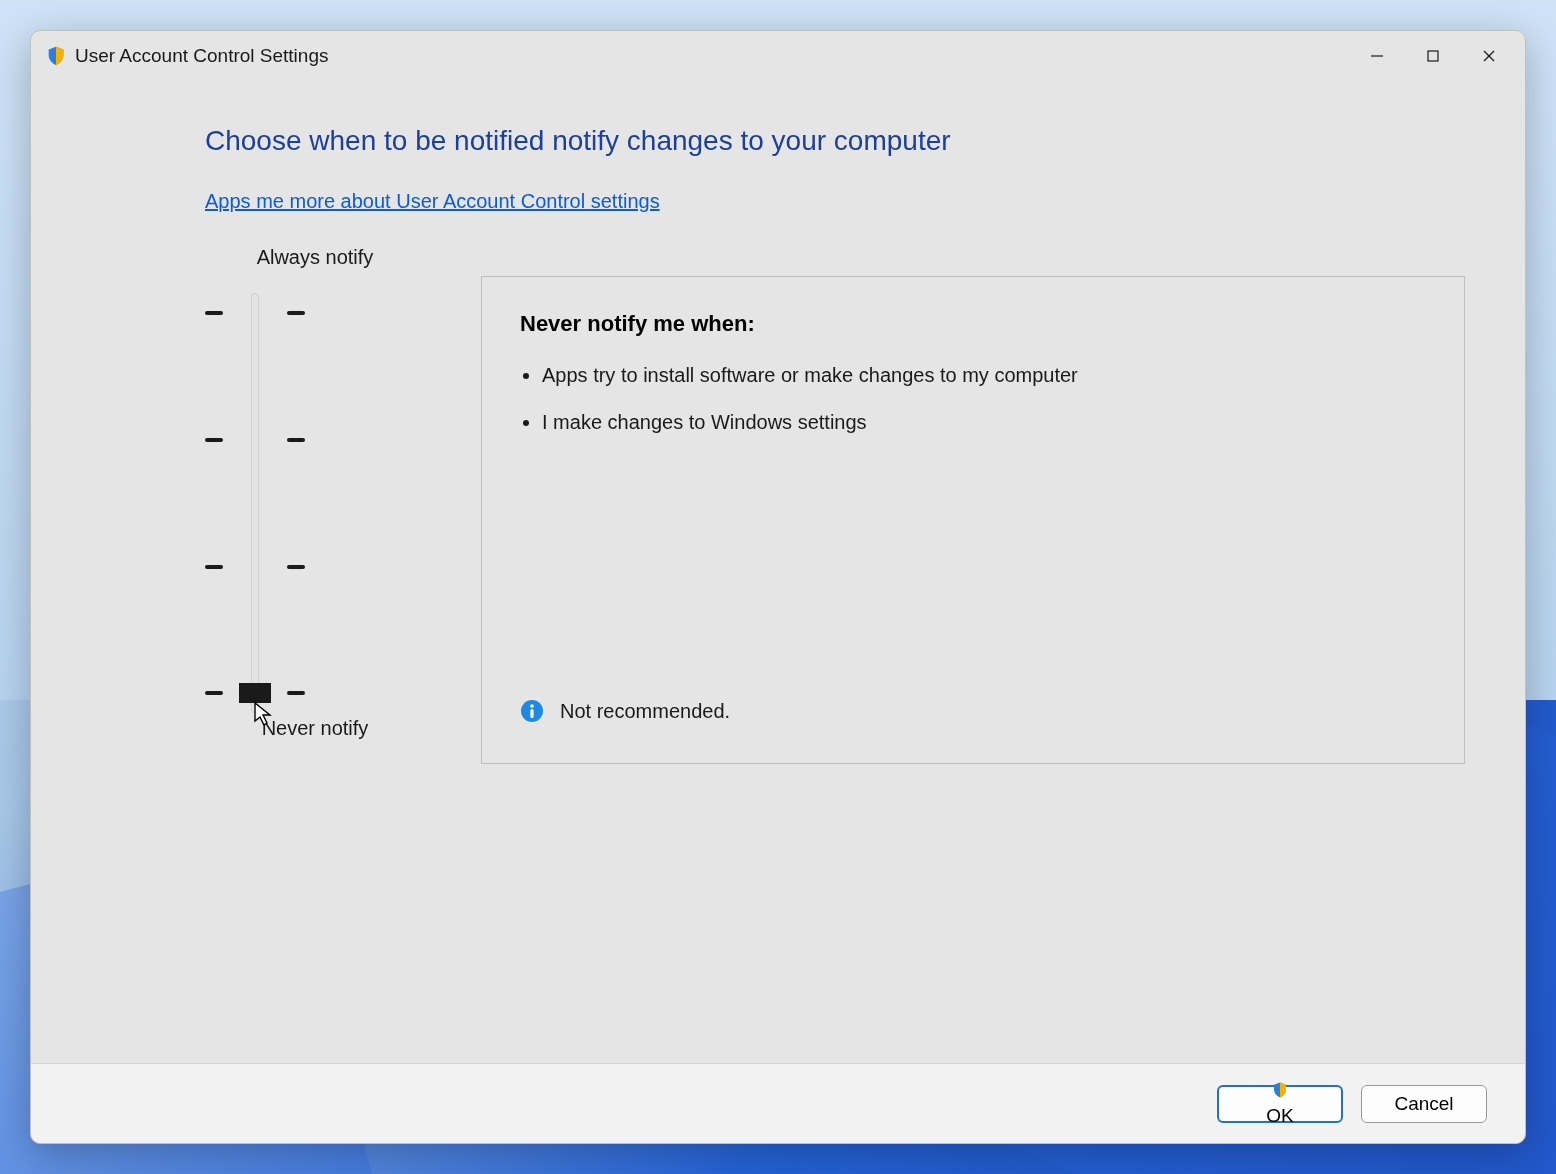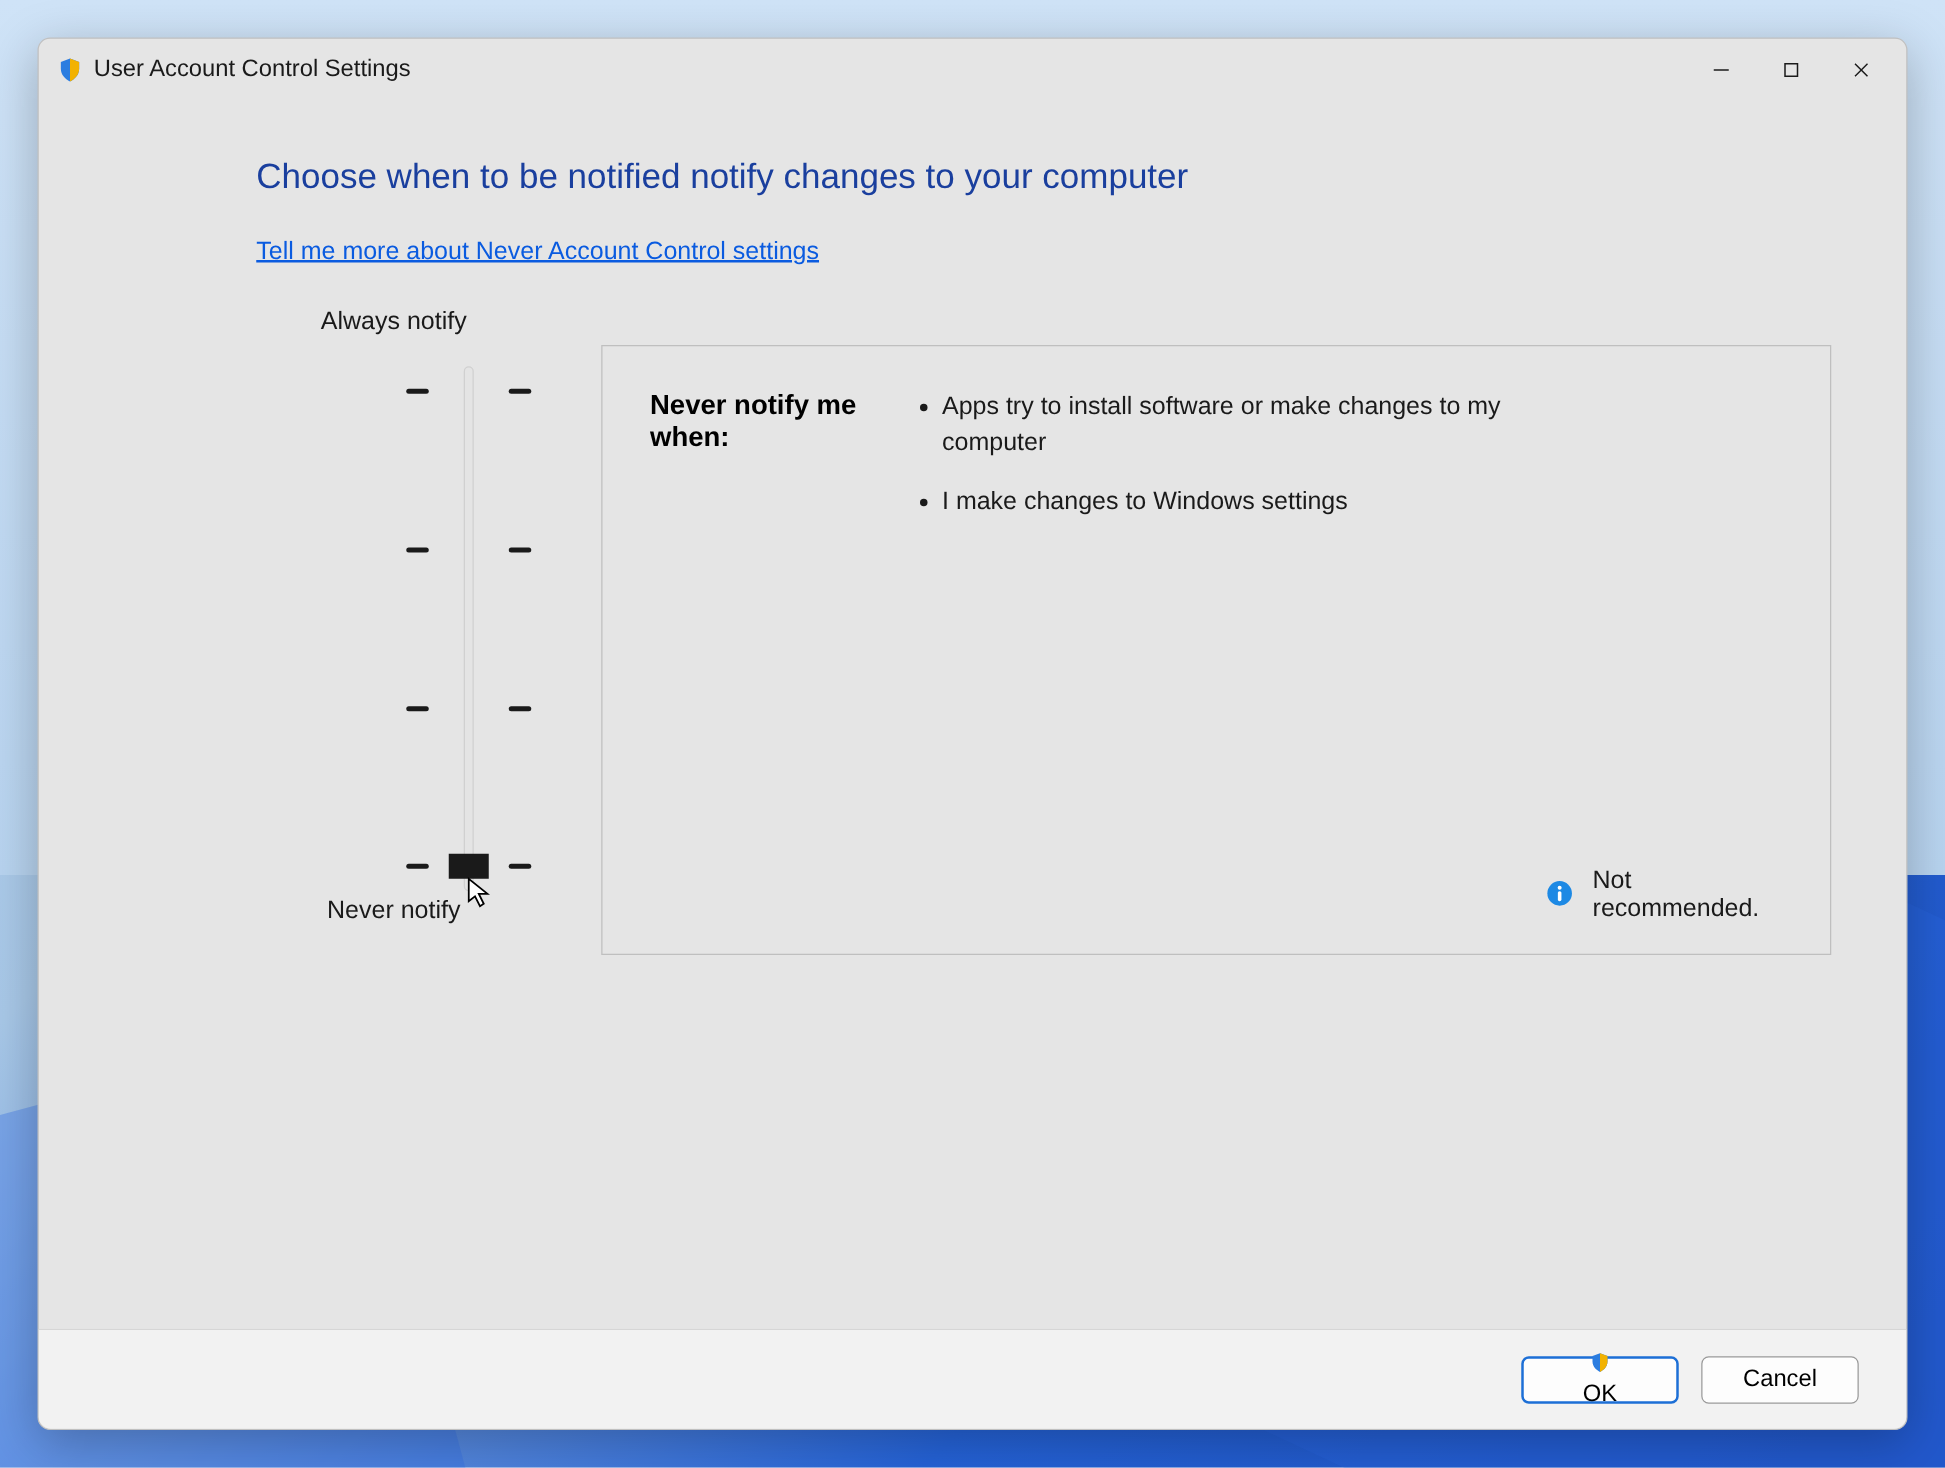--- a/index.html
+++ b/index.html
@@ -36,37 +36,37 @@
 .win-btn svg { width:14px; height:14px; stroke:#1a1a1a; stroke-width:1.2; fill:none; }
 .shield-icon { width:22px; height:22px; }
 
 .content { flex:1; padding: 44px 60px 0 174px; position:relative; }
 .heading { color:#1a3f9e; font-size:28px; font-weight:400; margin-bottom:30px; }
 .desc-line { font-size:20px; color:#1a1a1a; line-height:1.45; }
 .link { color:#0a5be0; text-decoration:underline; cursor:pointer; display:inline-block; }
 
 .slider-area { display:flex; gap:56px; margin-top:30px; align-items:flex-start; }
 
-.slider-col { width:220px; display:flex; flex-direction:column; align-items:flex-end; }
+.slider-col { width:220px; display:flex; flex-direction:column; align-items:flex-start; }
 .slider-label { font-size:20px; color:#1a1a1a; }
 .slider-top-label { margin-bottom:24px; align-self:center; }
 .slider-bottom-label { margin-top:4px; align-self:center; }
 
 .vslider { position:relative; width:100px; height:420px; }
 .vslider .track { position:absolute; left:50%; top:0; bottom:0; width:8px; transform:translateX(-50%); background:#e4e4e4; border:1px solid #d0d0d0; border-radius:4px; }
 .vslider .tick-row { position:absolute; left:0; right:0; display:flex; justify-content:space-between; align-items:center; }
 .vslider .tick-row .t { width:18px; height:4px; background:#1a1a1a; border-radius:2px; }
 .vslider .tick-row .gap { width:8px; }
 .vslider .tick-0{ top:18px;} .vslider .tick-1{ top:145px;} .vslider .tick-2{ top:272px;} .vslider .tick-3{ top:398px;}
 .vslider .thumb { position:absolute; left:50%; transform:translate(-50%,-50%); width:32px; height:20px; background:#1a1a1a; top:400px; }
 .cursor-arrow { position:absolute; left:50%; top:408px; width:20px; height:26px; transform:translate(-2px,0); }
 
 .detail-box {
-  border:1px solid #bfbfbf; flex:1; min-height:488px; padding:34px 38px 24px 38px;
-  display:flex; flex-direction:row; font-size:20px; color:#1a1a1a; width:700px;
+  border:1px solid #bfbfbf; flex:1; min-height:488px; padding:34px 38px 40px 38px;
+  display:flex; flex-direction:column; font-size:20px; color:#1a1a1a; width:700px;
   margin-top:30px;
 }
 .detail-heading { font-size:22px; font-weight:700; color:#000; margin-bottom:24px; }
 .bullets { list-style:disc; padding-left:22px; }
 .bullets li { margin-bottom:18px; line-height:1.45; }
 .status-row { margin-top:auto; display:flex; align-items:center; gap:16px; padding-top:20px; }
 .info-icon { width:24px; height:24px; }
 
 .button-bar {
   height:80px; border-top:1px solid #d6d6d6; background:#f2f2f2;
@@ -108,21 +108,21 @@
           <svg viewBox="0 0 14 14">
             <line x1="2" y1="2" x2="12" y2="12"></line>
             <line x1="12" y1="2" x2="2" y2="12"></line>
           </svg>
         </button>
     </div>
   </div>
 
   <div class="content">
     <h1 class="heading">Choose when to be notified notify changes to your computer</h1>
-    <a class="link desc-line">Tell me more about Never Account Control settings</a>
+    <a class="link desc-line">Apps me more about User Account Control settings</a>
 
     <div class="slider-area">
       <div class="slider-col">
         <div class="slider-label slider-top-label">Always notify</div>
         <div class="vslider">
           <div class="track"></div>
           <div class="tick-row tick-0">
               <span class="t"></span>
               <span class="gap"></span>
               <span class="t"></span>

